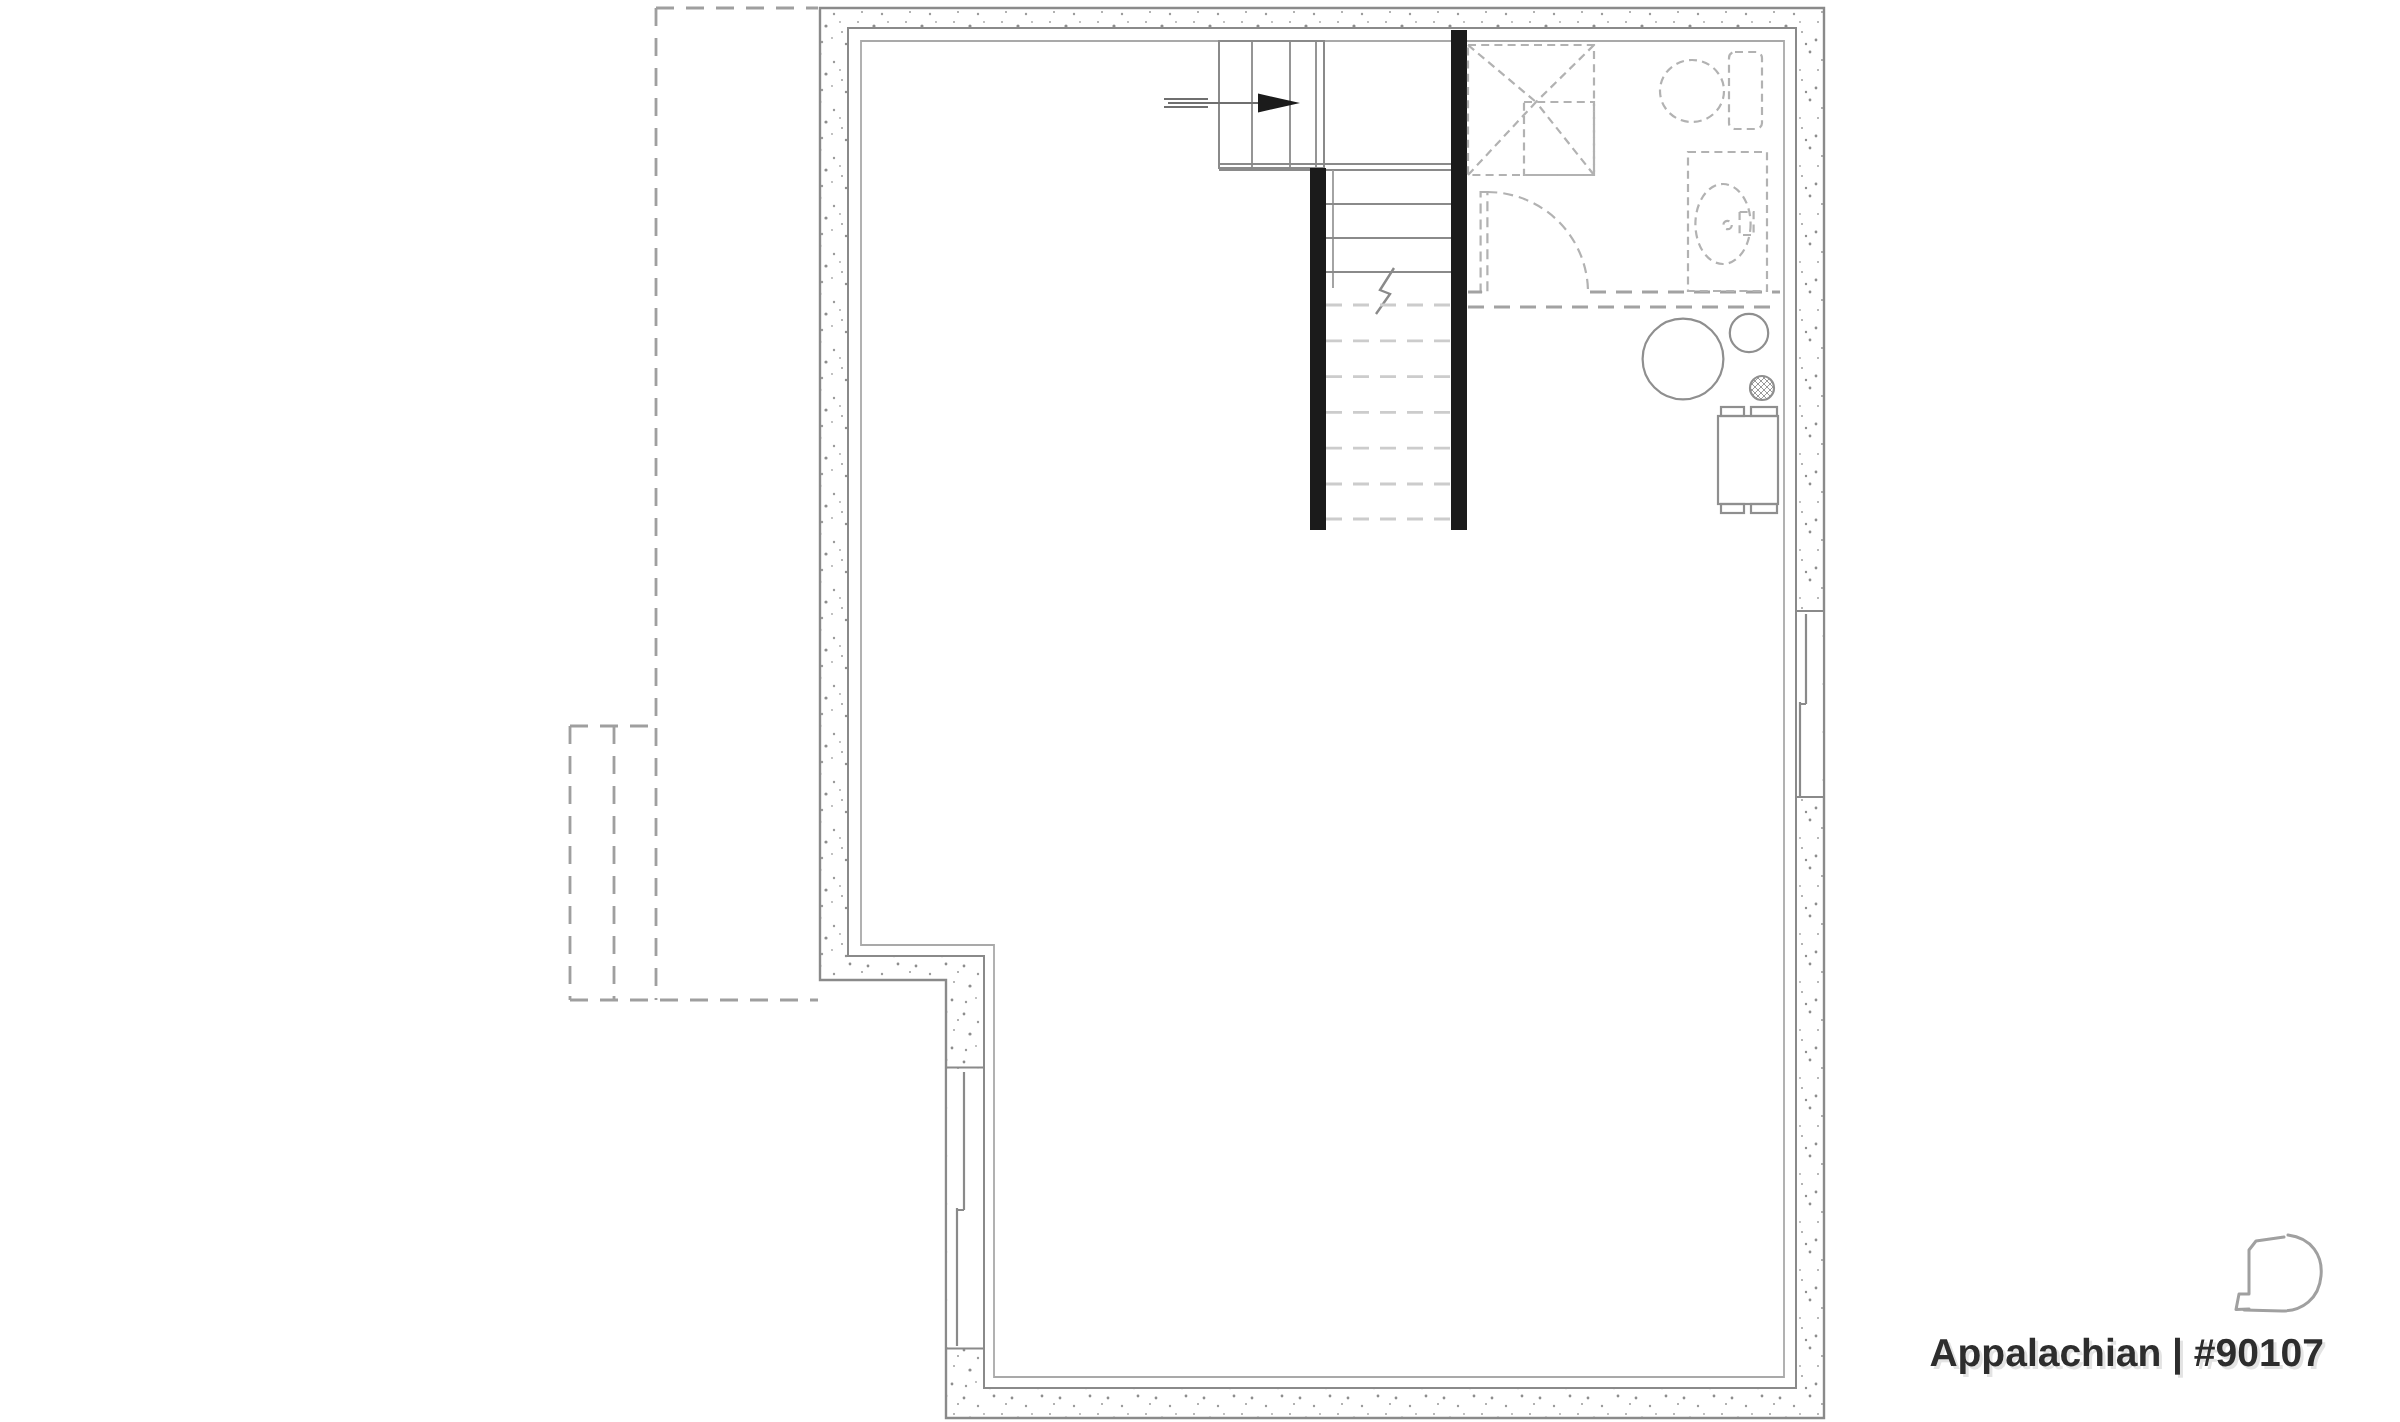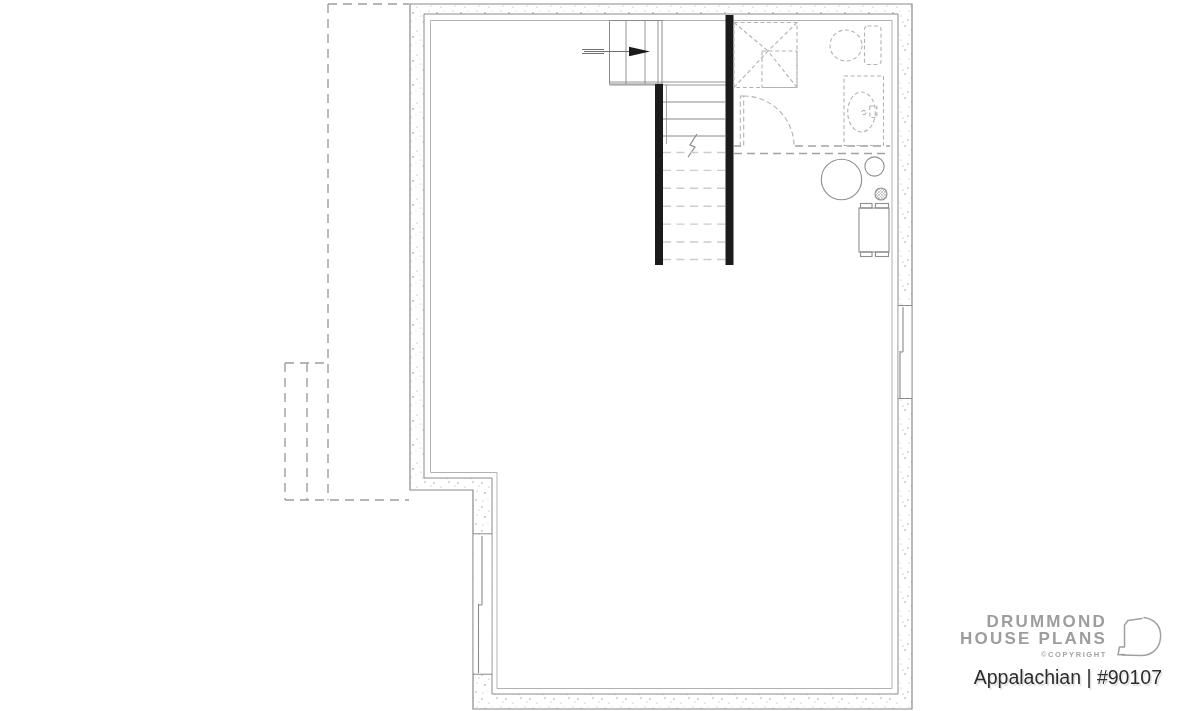--- a/index.html
+++ b/index.html
@@ -16,21 +16,21 @@
   .brand-line{
     font-size:17px;font-weight:bold;letter-spacing:2.2px;line-height:17px;
     color:#9d9d9d;text-shadow:1px 1px 0 #ffffff;white-space:nowrap;
   }
   .brand-copyright{
     font-size:7.5px;font-weight:bold;letter-spacing:1.6px;margin-top:3px;
     color:#a3a3a3;text-shadow:0.5px 0.5px 0 #ffffff;
   }
   .brand-glyph{flex:0 0 auto;margin-top:2px;}
   .plan-title{
-    margin-top:7px;font-size:19.5px;font-weight:normal;color:#2d2d2d;
+    margin-top:7px;font-size:19.5px;font-weight:bold;color:#2d2d2d;
     text-shadow:1.5px 1.5px 0 #e3e3e3;white-space:nowrap;
   }
 </style>
 </head>
 <body>
 
 <div class="canvas">
 
   <svg class="plan-svg" width="1200" height="711" viewBox="0 0 1200 711">
     <defs>
@@ -155,25 +155,20 @@
         <rect x="860.5" y="203.5" width="11.5" height="4.5"></rect>
         <rect x="875.5" y="203.5" width="13" height="4.5"></rect>
         <rect x="860.5" y="252" width="11.5" height="4.5"></rect>
         <rect x="875.5" y="252" width="13" height="4.5"></rect>
       </g>
     </g>
   </svg>
 
   <div class="brand">
     <div class="brand-lockup">
-      <div class="brand-text">
-        <div class="brand-line">DRUMMOND</div>
-        <div class="brand-line">HOUSE PLANS</div>
-        <div class="brand-copyright">©COPYRIGHT</div>
-      </div>
       <svg class="brand-glyph" width="48" height="44" viewBox="0 0 48 44">
         <path d="M28,3.5 L14,5.5 L10.5,10 L10.5,32 M10.5,32 L5.5,32 L4,39.8 L10.5,39.5" fill="none" stroke="#a0a0a0" stroke-width="1.5" stroke-linecap="round" stroke-linejoin="round"></path>
         <path d="M30,2.5 C42,4 47.5,13 46.5,23 C45.5,34.5 37,40.5 27,40.5 L8,40" fill="none" stroke="#a0a0a0" stroke-width="1.5" stroke-linecap="round" stroke-linejoin="round"></path>
       </svg>
     </div>
     <div class="plan-title">Appalachian | #90107</div>
   </div>
 
 </div>
 

